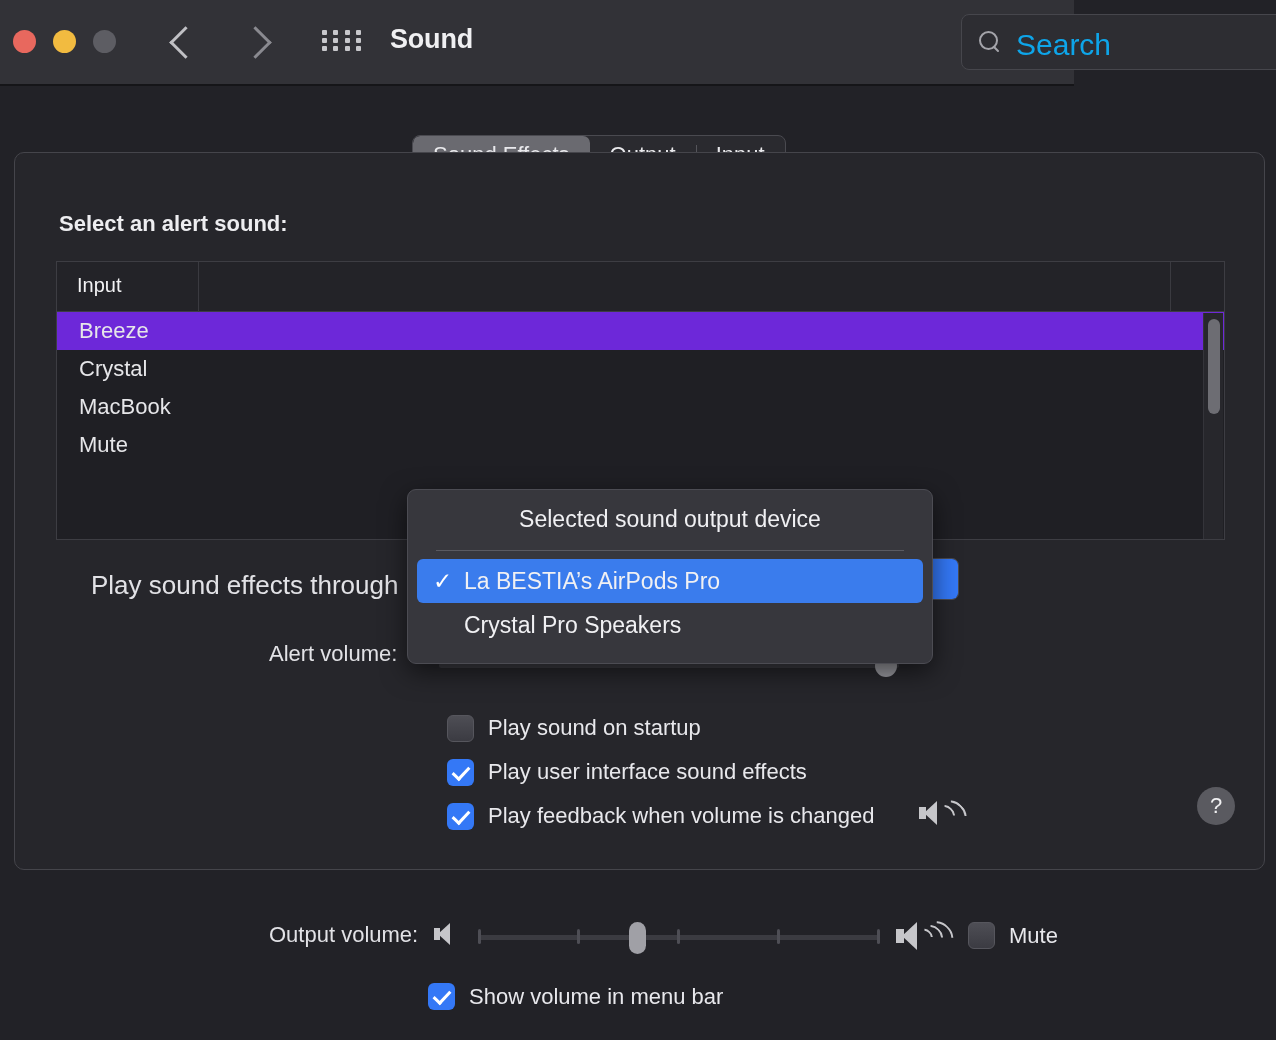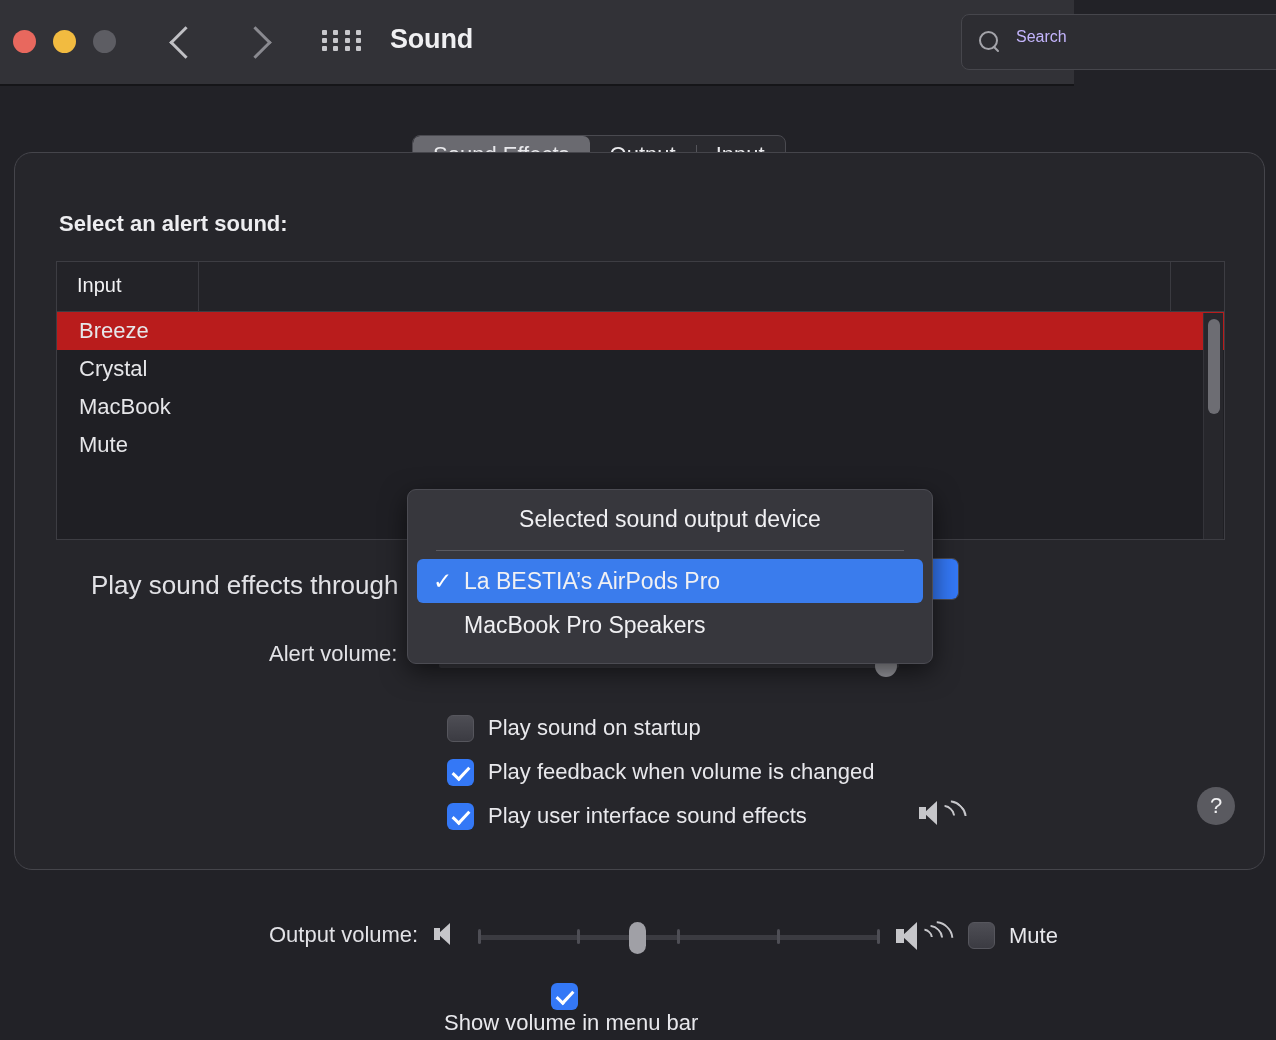--- a/index.html
+++ b/index.html
@@ -77,21 +77,21 @@
     border-radius: 50%;
   }
   .search-icon::after {
     content: ""; position: absolute; left: 15px; top: 15px;
     width: 8px; height: 2.2px; background: #a4a4aa;
     transform: rotate(45deg); transform-origin: left center;
     border-radius: 2px;
   }
   .search-placeholder {
     position: absolute; left: 54px; top: 13px;
-    font-size: 16px; color: #c4b5fd;
+    font-size: 30px; color: #0ea5e9;
   }
 
   
   .tabs {
     position: absolute; left: 412px; top: 135px;
     height: 40px; display: flex;
     border: 1px solid #4a4a50;
     border-radius: 8px;
     background: #2a2a2f;
     overflow: hidden;
@@ -106,21 +106,21 @@
   .tab.with-divider::before {
     content: ""; position: absolute; left: 0; top: 9px;
     width: 1px; height: 22px; background: #55555b;
   }
 
   
   .panel {
     position: absolute; left: 14px; top: 152px;
     width: 1251px; height: 718px;
     border: 1px solid #45454b;
-    border-radius: 18px;
+    border-radius: 10px;
     background: #26262b;
   }
 
   .section-label {
     position: absolute; left: 44px; top: 58px;
     font-size: 22px; font-weight: bold; color: #ededf0;
   }
 
   
   .table {
@@ -142,21 +142,21 @@
   .hdr-div { position: absolute; top: 0; width: 1px; height: 50px; background: #3a3a40; }
   .hdr-div.d1 { left: 141px; }
   .hdr-div.d2 { left: 1113px; }
 
   .rows { position: relative; }
   .row {
     height: 38px; line-height: 38px;
     padding-left: 22px;
     font-size: 22px; color: #e6e6e9;
   }
-  .row.selected { background: #b91c1c; }
+  .row.selected { background: #6d28d9; }
 
   .scrollbar {
     position: absolute; right: 1px; top: 51px;
     width: 20px; height: 227px;
     background: #27272c;
     border-left: 1px solid #34343a;
   }
   .scroll-thumb {
     position: absolute; left: 4px; top: 6px;
     width: 12px; height: 95px;
@@ -269,21 +269,21 @@
 
   .spk-big { left: 896px; top: 918px; width: 54px; height: 38px; }
   .spk-big .spk-body { top: 11px; height: 14px; width: 8px; }
   .spk-big .spk-cone { left: 6px; top: 4px; border-top-width: 14px; border-bottom-width: 14px; border-right-width: 15px; }
   .spk-big .w1 { left: 23px; top: 10px; width: 13px; height: 16px; transform: rotate(-45deg); }
   .spk-big .w2 { left: 26px; top: 6px; width: 20px; height: 24px; transform: rotate(-45deg); }
   .spk-big .w3 { left: 29px; top: 2px; width: 27px; height: 32px; transform: rotate(-45deg); }
 
   .mute-box { position: absolute; left: 968px; top: 922px; display: flex; align-items: center; }
 
-  .showvol { position: absolute; left: 444px; top: 983px; display: flex; align-items: center; flex-direction: column; }
+  .showvol { position: absolute; left: 428px; top: 983px; display: flex; align-items: center; }
 
   
   .menu {
     position: absolute; left: 407px; top: 489px;
     width: 526px; height: 175px;
     background: #37373d;
     border: 1px solid #4c4c53;
     border-radius: 9px;
     box-shadow: 0 8px 26px rgba(0,0,0,0.55);
     z-index: 50;
@@ -390,25 +390,25 @@
       <span class="wave w2"></span>
   </div>
 
   <div class="checks">
     <div class="chk-row">
       <span class="chk off"></span>
       <span class="chk-label">Play sound on startup</span>
     </div>
     <div class="chk-row">
       <span class="chk on"></span>
-      <span class="chk-label">Play feedback when volume is changed</span>
+      <span class="chk-label">Play user interface sound effects</span>
     </div>
     <div class="chk-row">
       <span class="chk on"></span>
-      <span class="chk-label">Play user interface sound effects</span>
+      <span class="chk-label">Play feedback when volume is changed</span>
     </div>
   </div>
 
   <div class="help-btn">?</div>
 </div>
 
 <div class="lbl-output">Output volume:</div>
 <div class="spk spk-small">
   <span class="spk-body"></span>
     <span class="spk-cone"></span>
@@ -439,15 +439,15 @@
 </div>
 
 <div class="menu">
   <div class="menu-header">Selected sound output device</div>
   <div class="menu-sep"></div>
   <div class="menu-item highlight">
     <span class="menu-check">✓</span>
     <span>La BESTIA’s AirPods Pro</span>
   </div>
   <div class="menu-item">
-    <span>MacBook Pro Speakers</span>
+    <span>Crystal Pro Speakers</span>
   </div>
 </div>
 
 </body></html>

